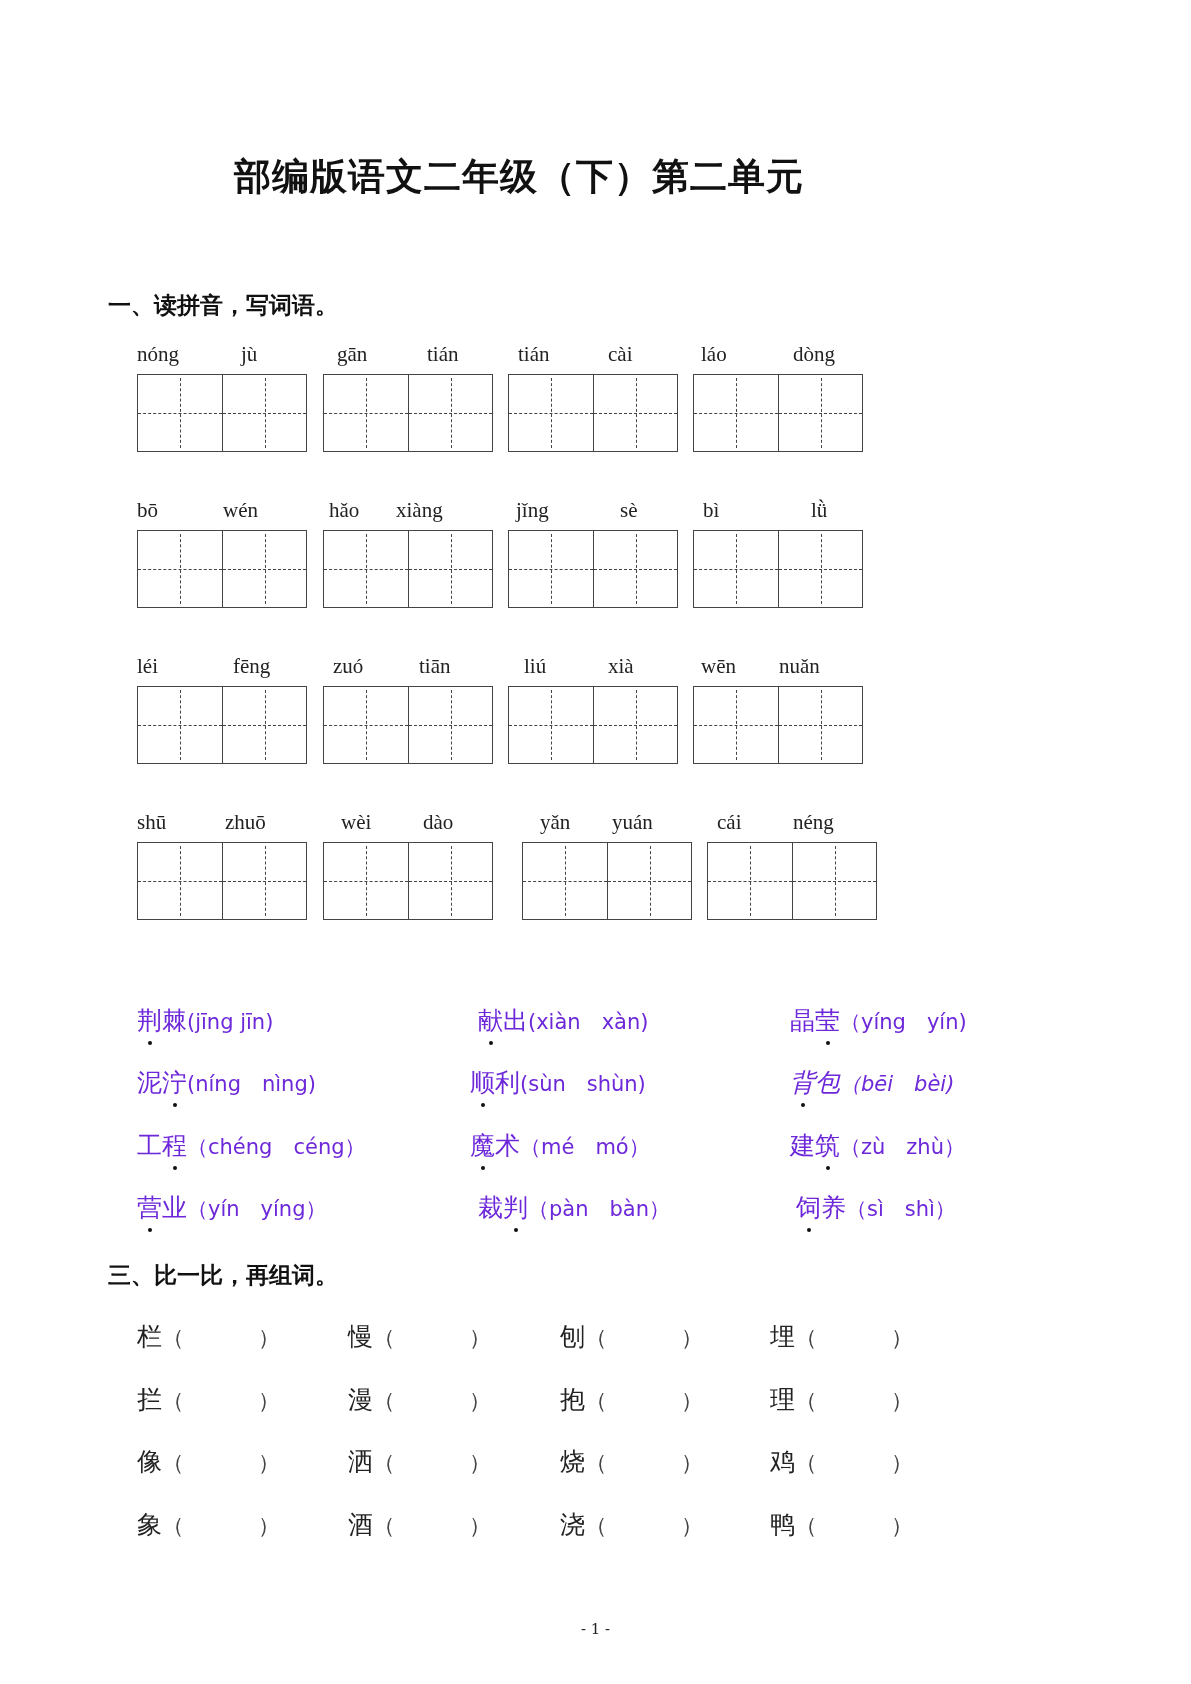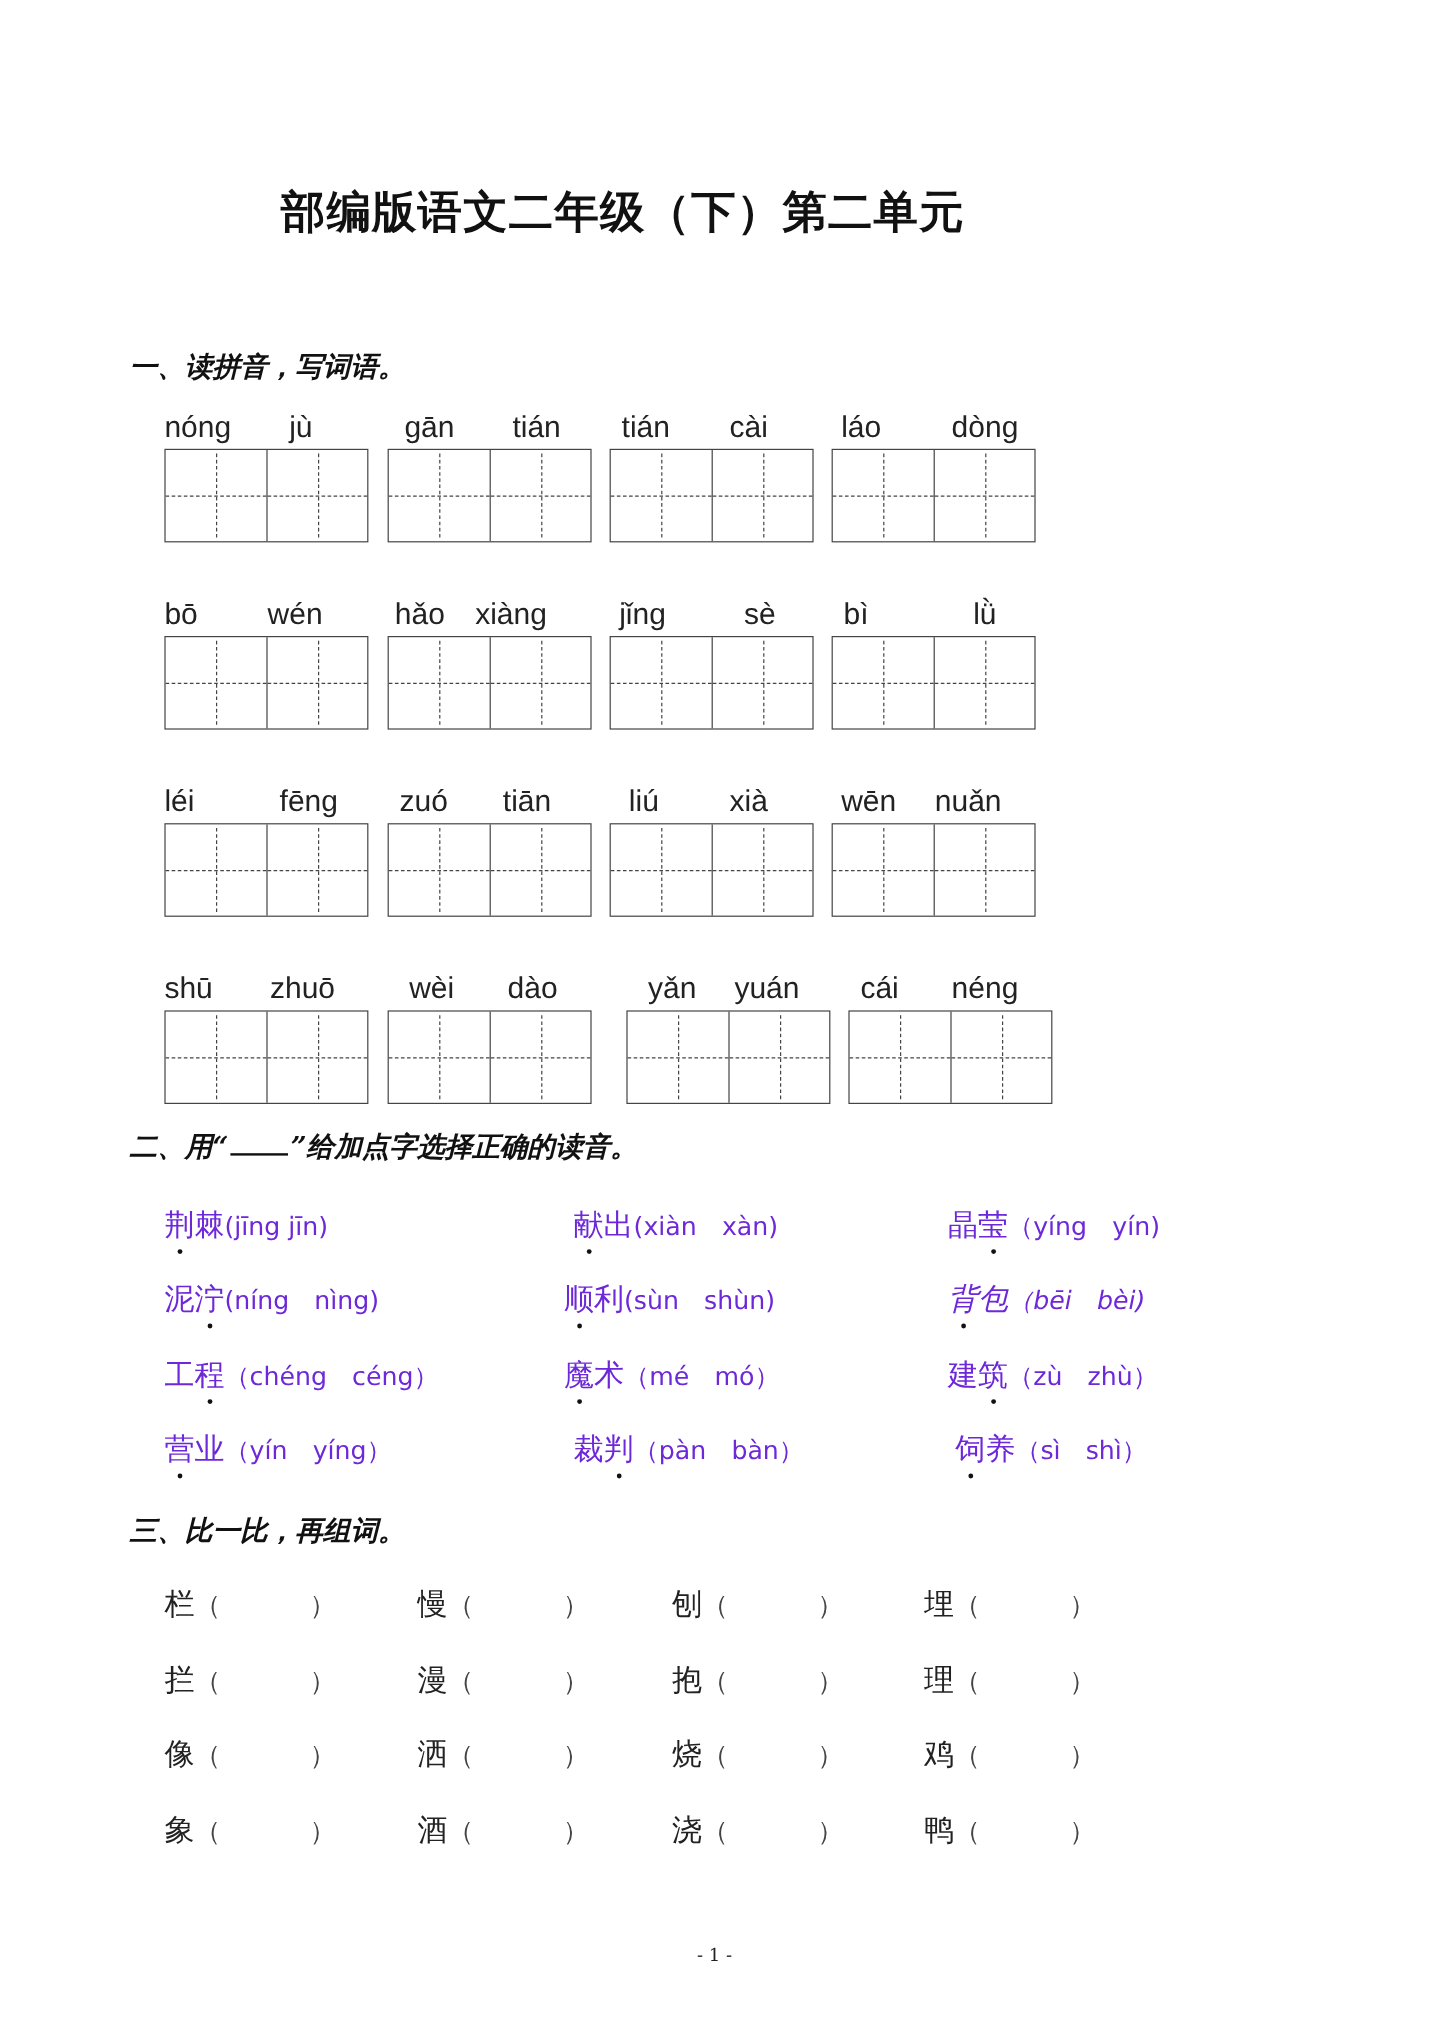--- a/index.html
+++ b/index.html
@@ -2,26 +2,26 @@
 <html><head>
 <meta charset="utf-8">
 <style>
   html, body { margin: 0; padding: 0; background: #ffffff; }
   body { width: 1191px; height: 1684px; position: relative; overflow: hidden; color: #111; }
   .page { position: absolute; left: 0; top: 0; width: 1191px; height: 1684px; background: #fff; }
   .title { position: absolute; left: 0; width: 1038px; text-align: center;
            font-family: "DejaVu Serif", "Liberation Serif", serif; font-weight: bold; font-size: 37px; letter-spacing: 1px; color: #111; }
   .title1 { top: 152px; }
   .title2 { top: 215px; }
-  .section-heading { position: absolute; left: 108px; font-family: "DejaVu Serif", "Liberation Serif", serif; font-weight: bold; font-size: 23px; color: #111; white-space: nowrap; font-style: italic; }
+  .section-heading { position: absolute; left: 108px; font-family: "DejaVu Serif", "Liberation Serif", serif; font-weight: bold; font-size: 23px; color: #111; white-space: nowrap; }
   .blank-line { display: inline-block; width: 48px; border-bottom: 2px solid #111; height: 18px; vertical-align: baseline; margin: 0 2px; }
 
   
   .word-block { position: absolute; width: 170px; }
-  .pinyin-row { position: relative; height: 30px; font-family: Liberation Sans, sans-serif; font-size: 25px; color: #222; }
+  .pinyin-row { position: relative; height: 30px; font-family: Liberation Serif, serif; font-size: 21px; color: #222; }
   .pinyin-row span { position: absolute; top: 0; white-space: nowrap; }
   .boxes { position: absolute; top: 32px; left: 0; width: 168px; height: 76px; border: 1.5px solid #444; display: flex; }
   .cell { position: relative; width: 84px; height: 76px; box-sizing: border-box; }
   .cell + .cell { border-left: 1.5px solid #444; }
   .cell::before { content: ""; position: absolute; left: 50%; top: 3px; bottom: 3px; border-left: 1.5px dashed #444; }
   .cell::after { content: ""; position: absolute; top: 50%; left: 0; right: 0; border-top: 1.5px dashed #444; }
 
   
   .choice { position: absolute; white-space: nowrap; font-size: 25px; color: #6d28d9; }
   .choice .hanzi { font-family: "DejaVu Serif", "Liberation Serif", serif; position: relative; }
@@ -203,23 +203,20 @@
     <div class="pinyin-row">
         <span style="left:10px;">cái</span>
         <span style="left:86px;">néng</span>
       </div>
     <div class="boxes">
         <div class="cell"></div>
         <div class="cell"></div>
       </div>
   </div>
 
-  <div class="section-heading" style="top:940px;">
-    <span>二、用“</span><span class="blank-line"></span><span>”给加点字选择正确的读音。</span>
-  </div>
 
   <div class="choice" style="left:137px; top:1004px;">
     <span class="hanzi dotted">荆</span><span class="hanzi">棘</span><span class="opts">(jīng jīn)</span>
   </div>
   <div class="choice" style="left:478px; top:1004px;">
     <span class="hanzi dotted">献</span><span class="hanzi">出</span><span class="opts">(xiàn　xàn)</span>
   </div>
   <div class="choice" style="left:790px; top:1004px;">
     <span class="hanzi">晶</span><span class="hanzi dotted">莹</span><span class="opts">（yíng　yín)</span>
   </div>

